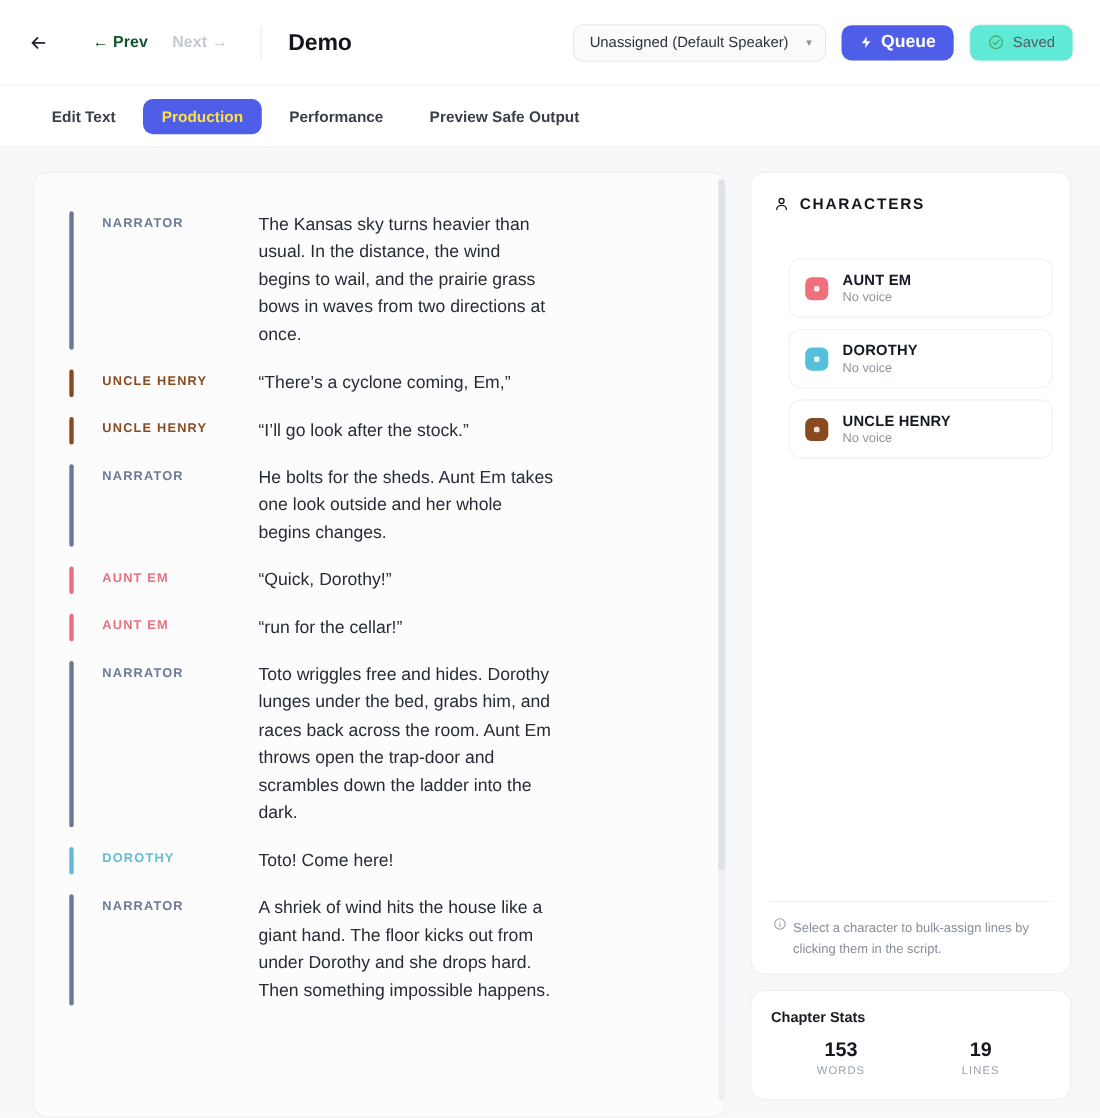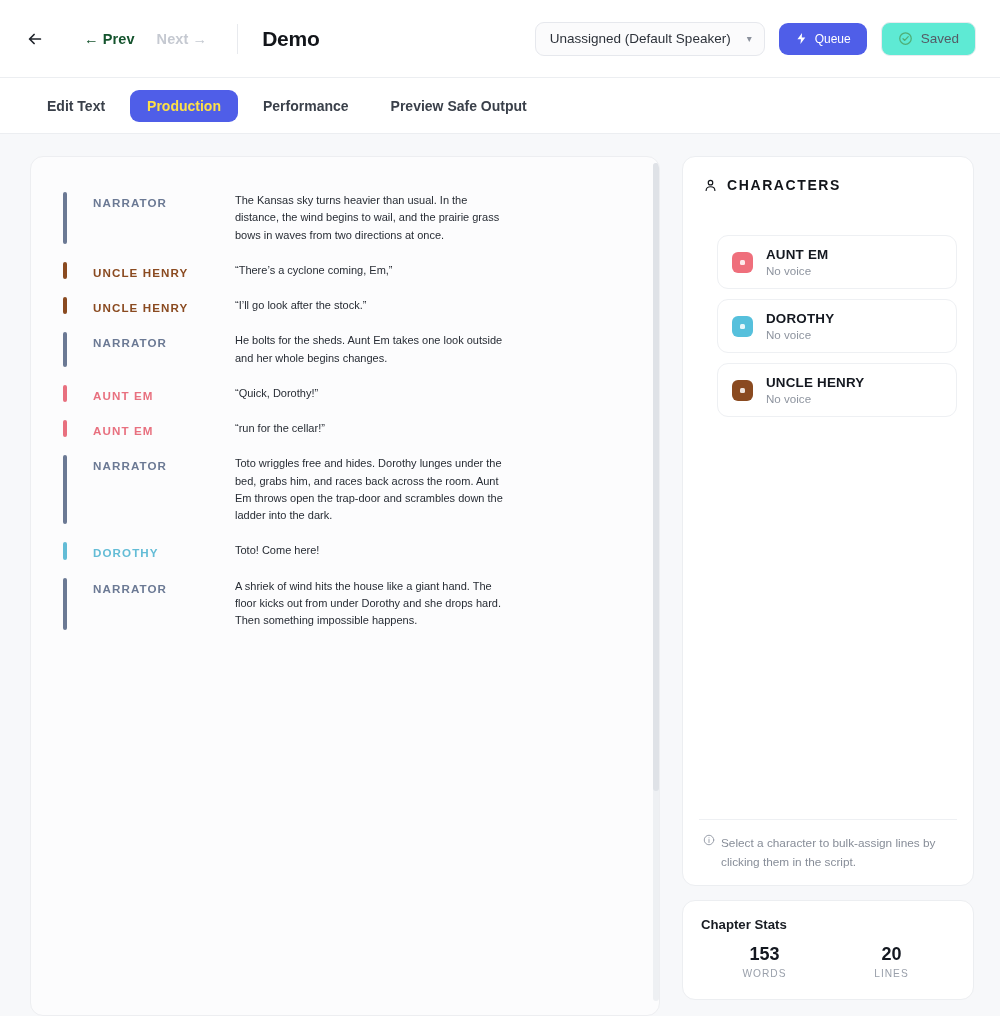--- a/index.html
+++ b/index.html
@@ -71,22 +71,22 @@
   .chev { font-size: 10px; color: #8b919c; }
   .queue-btn {
     height: 32px;
     background: #4f5ee8;
     color: #fff;
     border-radius: 9px;
     display: flex;
     align-items: center;
     gap: 7px;
     padding: 0 16px;
-    font-size: 12px;
-    font-weight: 400;
+    font-size: 16px;
+    font-weight: 700;
     cursor: pointer;
     border: none;
   }
   .saved-btn {
     height: 34px;
     border: 1px solid #e9ebef;
     background: #5eead4;
     border-radius: 9px;
     display: flex;
     align-items: center;
@@ -154,21 +154,21 @@
   }
   .speaker {
     width: 142px;
     flex: 0 0 142px;
     font-size: 11.6px;
     font-weight: 700;
     letter-spacing: 1.1px;
     padding-top: 4px;
   }
   .line-text {
-    font-size: 11px;
+    font-size: 16px;
     line-height: 1.57;
     color: #272c34;
     max-width: 268px;
   }
   .scroll-track {
     position: absolute;
     top: 6px;
     right: 0px;
     width: 6px;
     bottom: 14px;
@@ -452,20 +452,20 @@
     </div>
 
     <div class="panel stats-panel">
       <div class="stats-title">Chapter Stats</div>
       <div class="stats-row" id="stats-row">
           <div class="stat">
             <div class="stat-val">153</div>
             <div class="stat-lbl">WORDS</div>
           </div>
           <div class="stat">
-            <div class="stat-val">20</div>
+            <div class="stat-val">19</div>
             <div class="stat-lbl">LINES</div>
           </div>
         </div>
     </div>
 
   </div>
 </div>
 
 </body></html>

